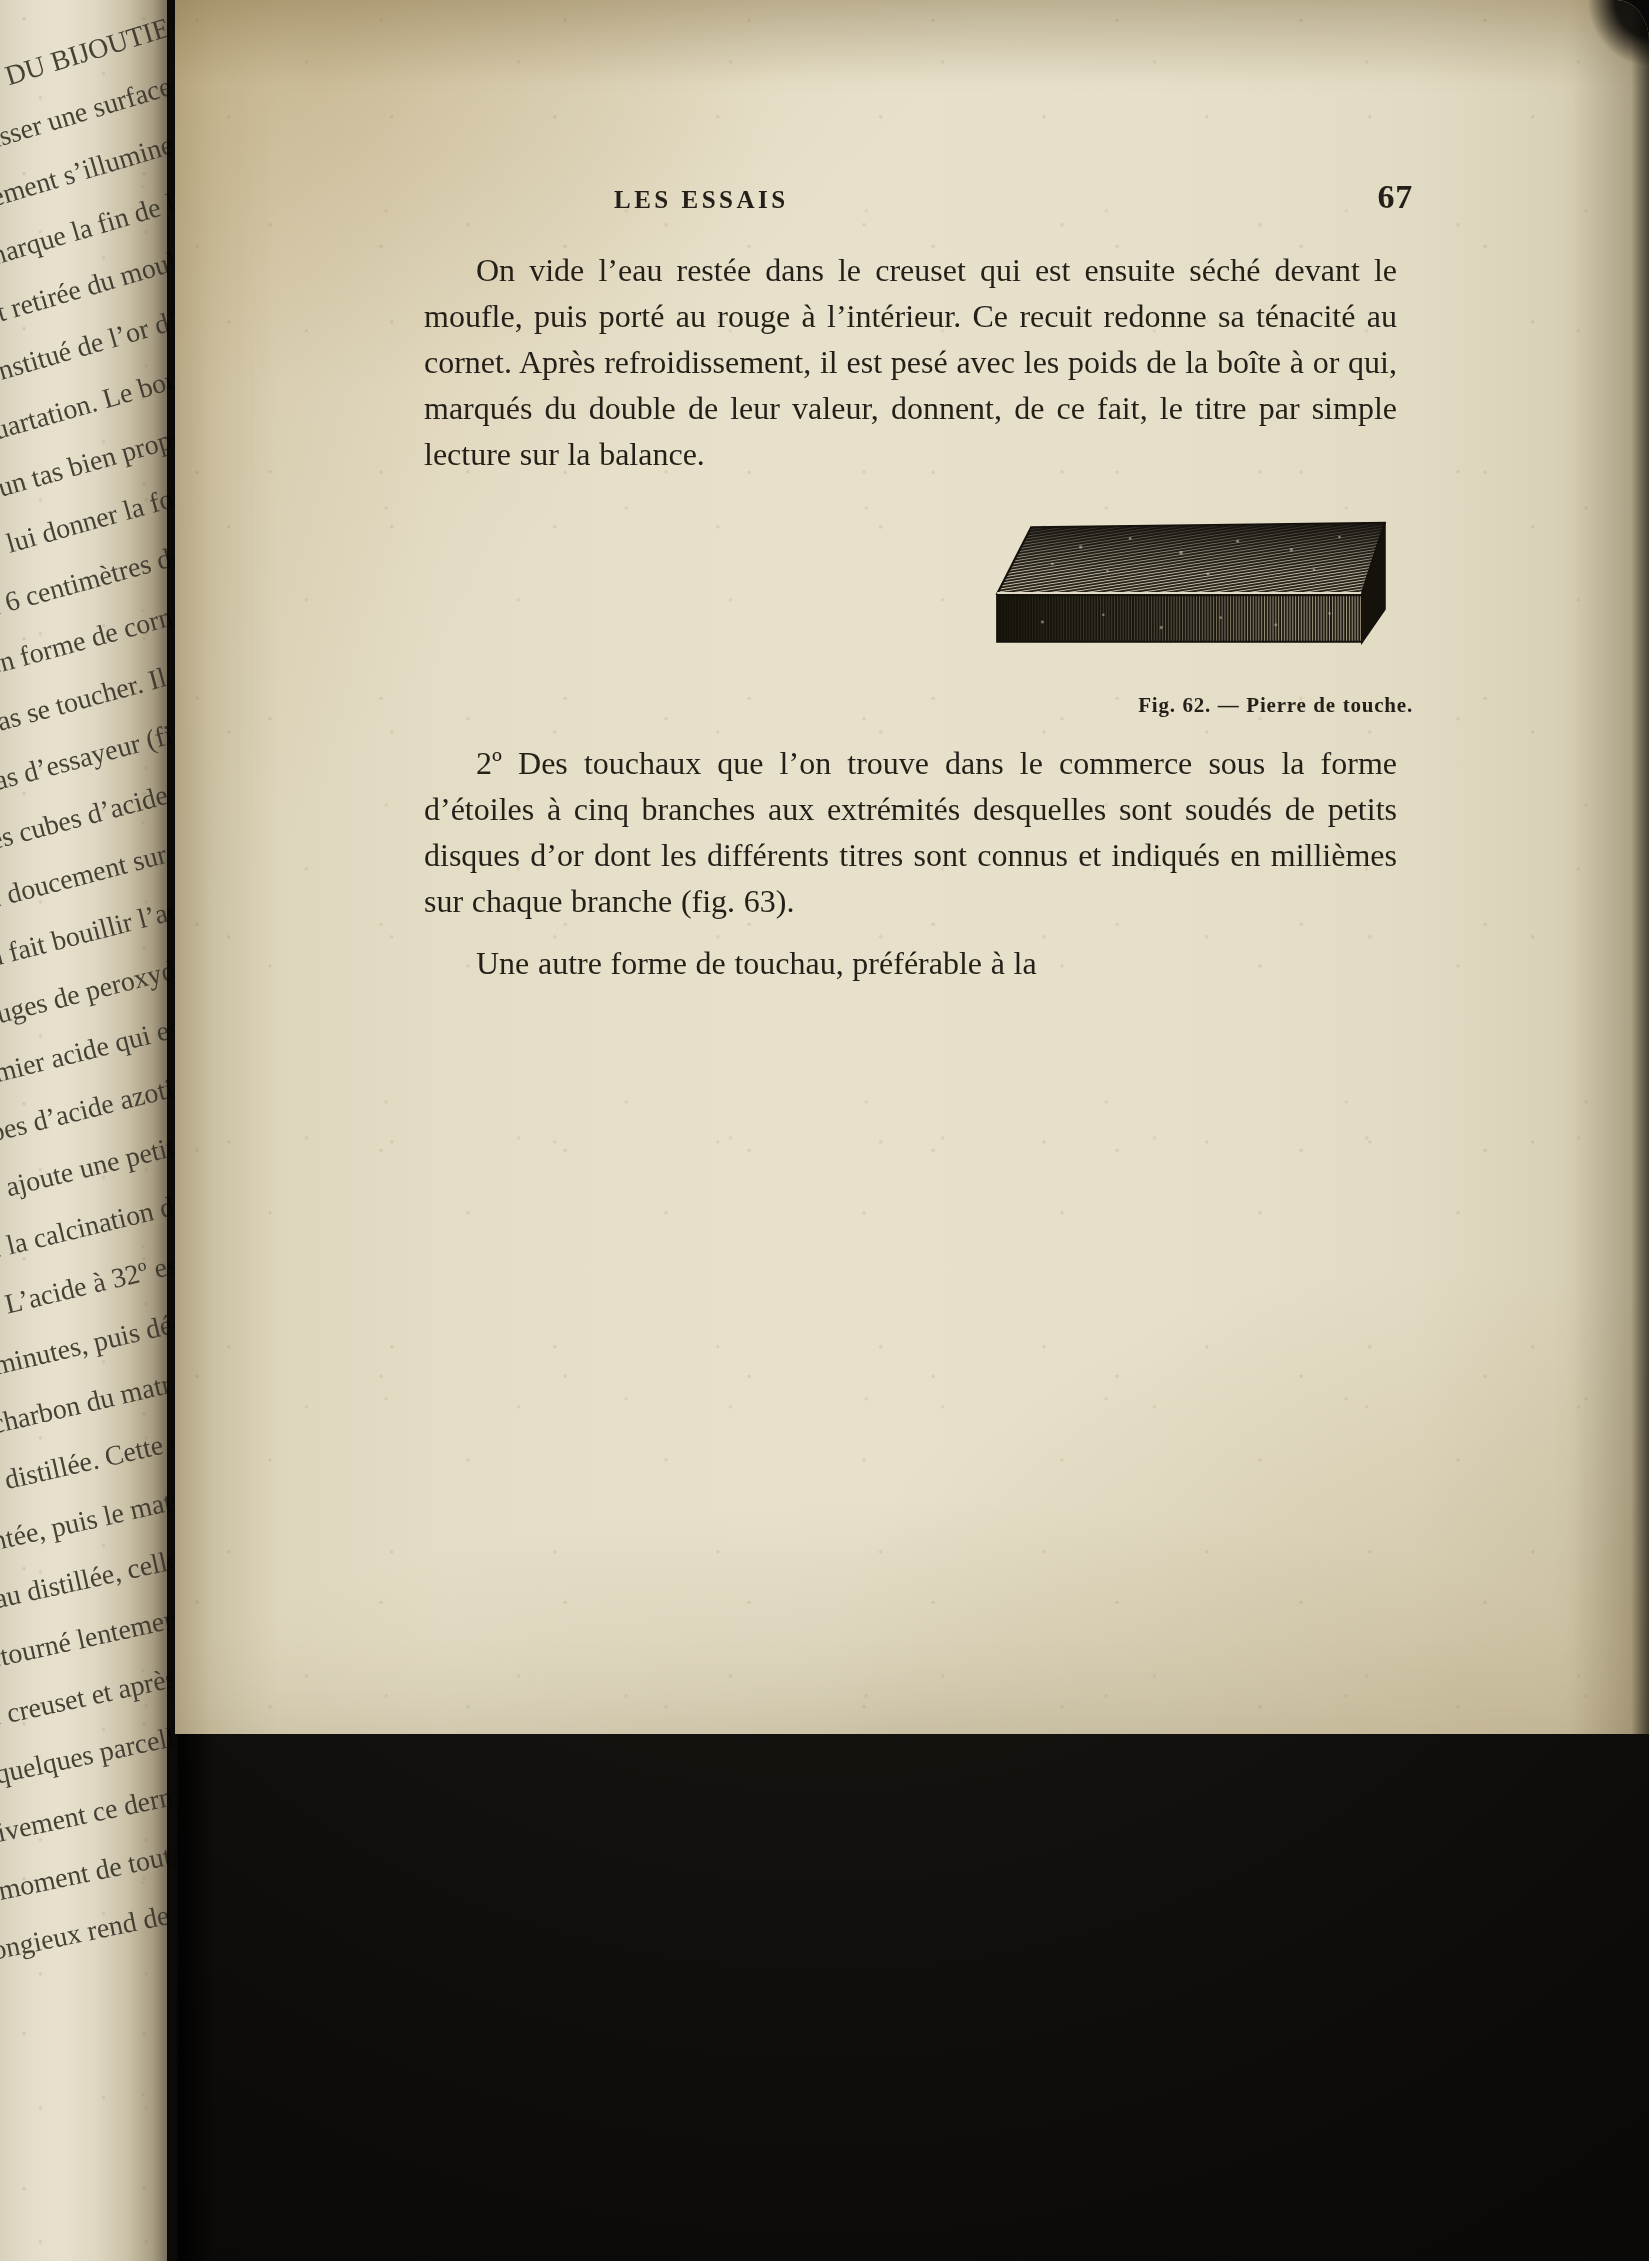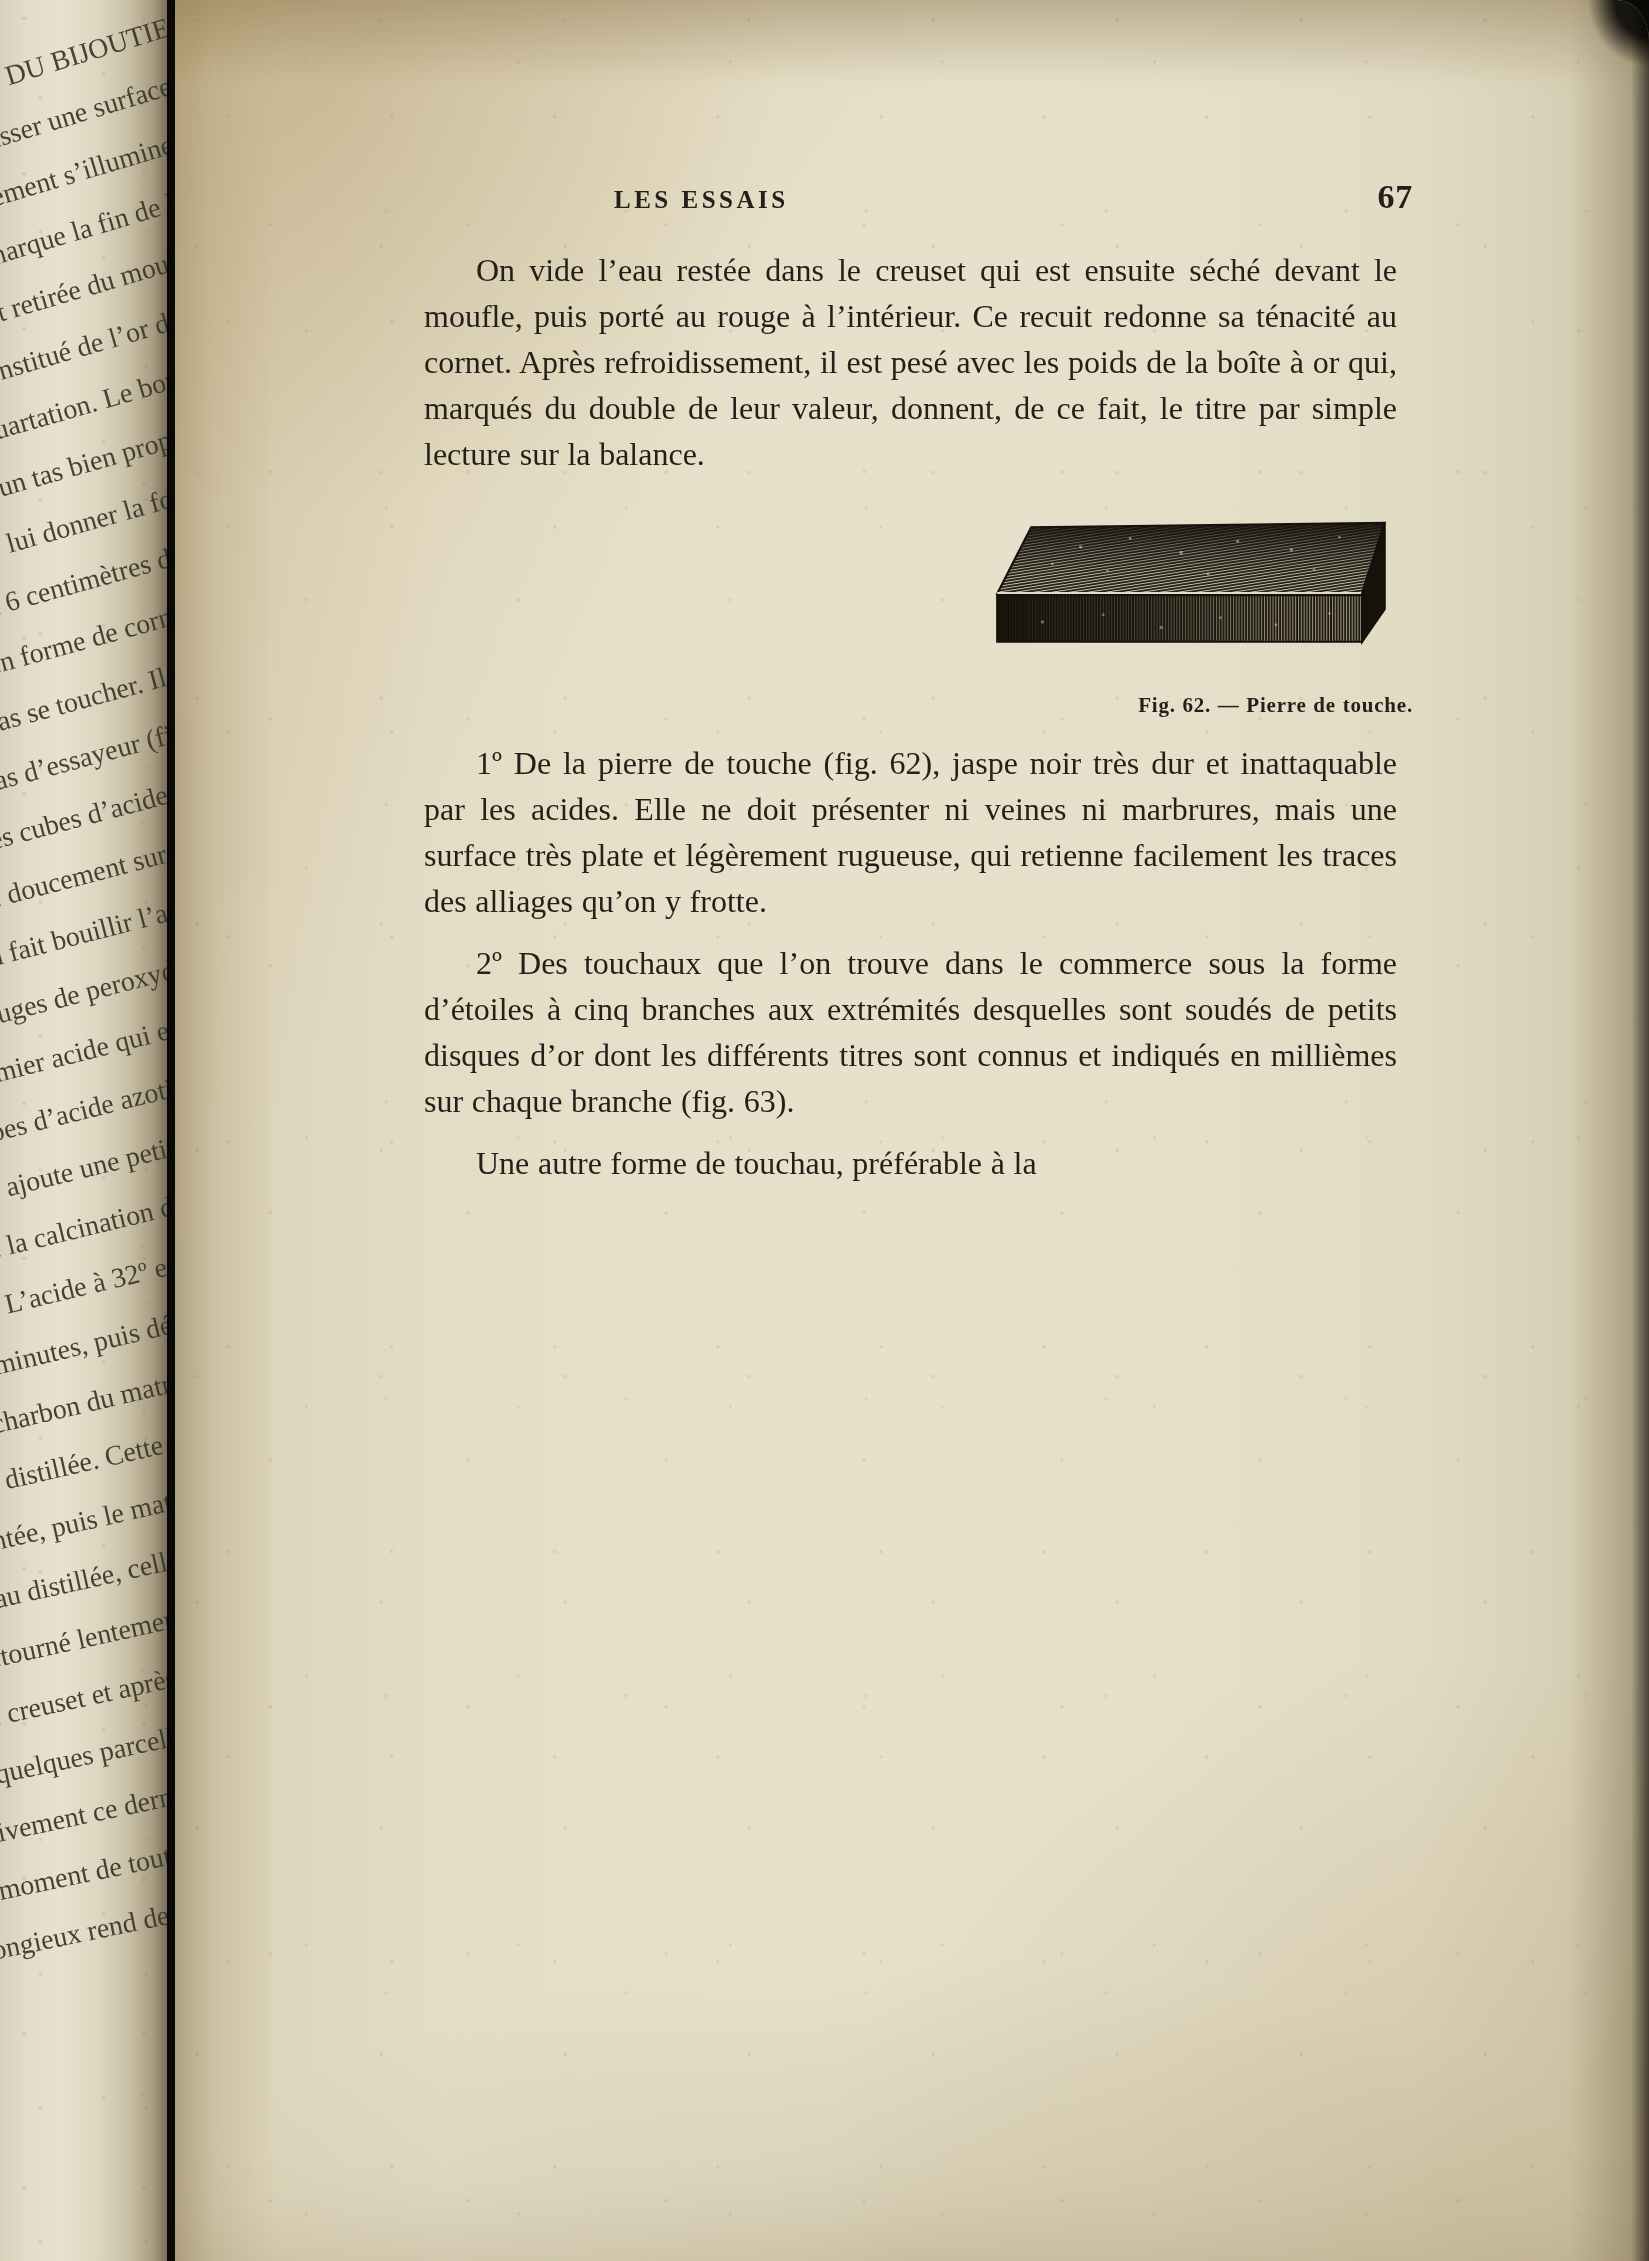--- a/index.html
+++ b/index.html
@@ -60,21 +60,21 @@
   .gutter{
     position:absolute;left:167px;top:0;width:49px;height:2261px;
     background:linear-gradient(to right,
       rgba(0,0,0,.92) 0%, rgba(0,0,0,.80) 30%, rgba(0,0,0,.45) 62%, rgba(0,0,0,0) 100%);
     pointer-events:none;
   }
 
   
   .recto{
     position:absolute;
-    left:175px;top:0;width:1474px;height:2261px;
+    left:175px;top:0;width:1474px;height:1734px;
     background:
       linear-gradient(to bottom right, rgba(205,186,146,.55) 0%, rgba(0,0,0,0) 28%),
       linear-gradient(to right,
         #b8ab8b 0%, #cfc5a7 2.5%, #ddd5bc 7%, #e4ddc6 18%,
         #e7e1cb 40%, #e6e0ca 66%, #e2dbc4 84%, #d8d0b6 94%, #c6bda2 100%);
     border-top-right-radius:32.5px 41px;
     box-shadow:inset 0 0 92px rgba(120,102,64,.22);
     overflow:hidden;
   }
   .recto-grain{
@@ -287,21 +287,20 @@
                   <circle cx="582" cy="156" r="1.9"></circle>
               </g>
             </svg>
           </div>
           <div class="figcap">Fig. 62. — Pierre de touche.</div>
         </div>
 
 
         <div class="clearfix"></div>
 
-        <p>1º De la pierre de touche (fig. 62), jaspe noir très dur et inattaquable par les acides. Elle ne doit présenter ni veines ni marbrures, mais une surface très plate et légèrement rugueuse, qui retienne facilement les traces des alliages qu’on y frotte.</p>
         <p>2º Des touchaux que l’on trouve dans le commerce sous la forme d’étoiles à cinq branches aux extrémités desquelles sont soudés de petits disques d’or dont les différents titres sont connus et indiqués en millièmes sur chaque branche (fig. 63).</p>
         <p>Une autre forme de touchau, préférable à la</p>
 
       </div>
     </div>
 
     <div class="recto-rightedge"></div>
     <div class="outer-shadow"></div>
     <div class="corner-dark"></div>
   </div>

